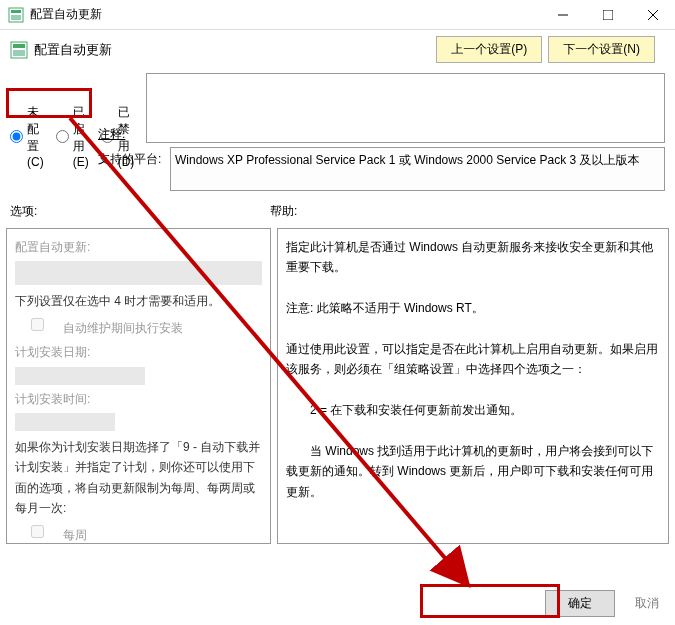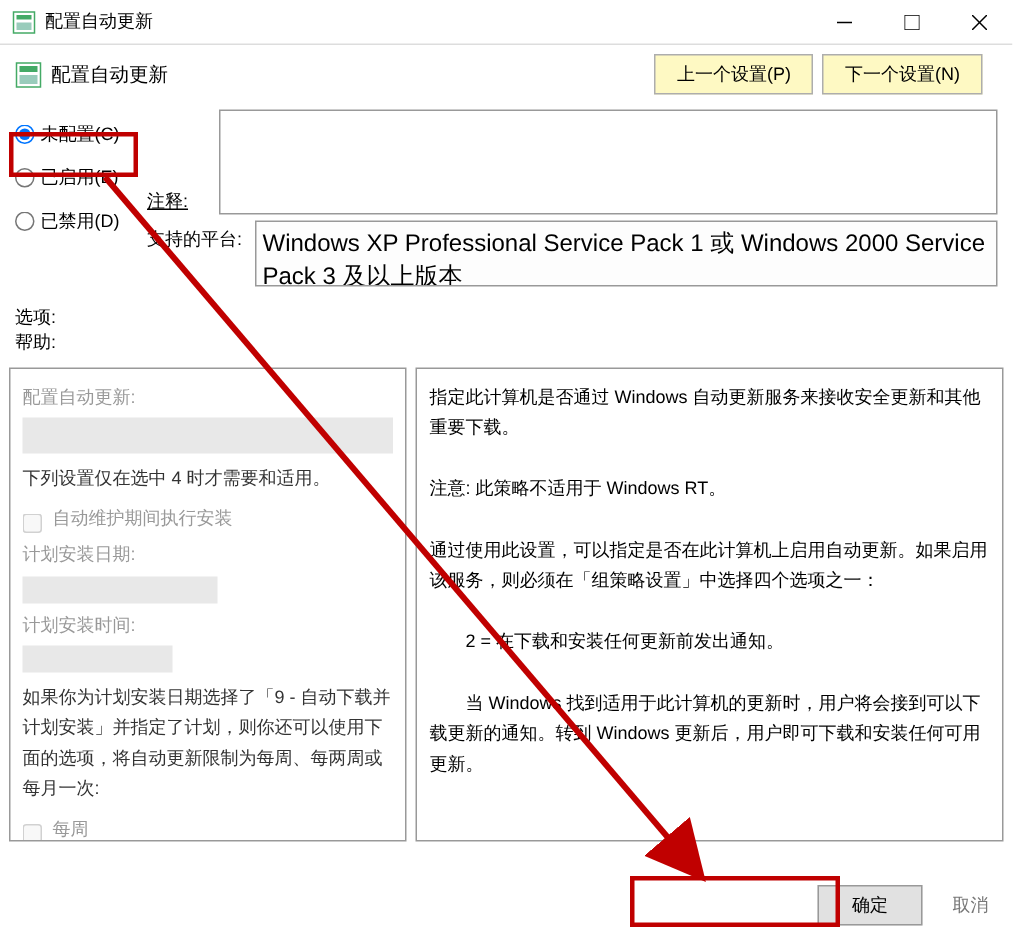--- a/index.html
+++ b/index.html
@@ -8,41 +8,41 @@
     .titlebar-icon { width: 16px; height: 16px; margin-right: 6px; }
     .titlebar-text { flex: 1; font-size: 12px; }
     .win-controls { display: flex; }
     .win-btn { width: 45px; height: 30px; display: flex; align-items: center; justify-content: center; font-size: 14px; }
     .header-row { display: flex; align-items: center; padding: 6px 10px; }
     .header-icon { width: 18px; height: 18px; margin-right: 6px; }
     .header-title { flex: 1; font-size: 13px; }
     .nav-buttons { display: flex; gap: 6px; margin-right: 10px; }
     .nav-btn { padding: 4px 14px; border: 1px solid #adadad; background: #fef9c3; font-size: 12px; cursor: pointer; }
     .config-area { display: flex; padding: 4px 10px 8px 10px; gap: 8px; }
-    .radio-col { width: 80px; display: flex; flex-direction: column; gap: 12px; padding-top: 8px; }
+    .radio-col { width: 80px; display: flex; flex-direction: row; gap: 12px; padding-top: 8px; }
     .radio-item { display: flex; align-items: center; gap: 4px; font-size: 12px; }
     .radio-item input { margin: 0; }
     .comment-col { flex: 1; display: flex; flex-direction: column; gap: 4px; }
     .comment-row { display: flex; gap: 8px; align-items: flex-end; text-decoration: underline; }
     .comment-row label { width: 40px; padding-top: 4px; }
     .comment-box { flex: 1; height: 70px; border: 1px solid #999; background: #fff; resize: none; font-family: inherit; }
     .platform-row { display: flex; gap: 8px; align-items: flex-start; }
     .platform-row label { width: 64px; padding-top: 4px; white-space: nowrap; }
-    .platform-box { flex: 1; height: 44px; border: 1px solid #999; background: #fdfdfd; padding: 4px; font-size: 16px; line-height: 1.4; overflow: hidden; }
-    .labels-row { display: flex; padding: 4px 10px; flex-direction: column; }
+    .platform-box { flex: 1; height: 44px; border: 1px solid #999; background: #fdfdfd; padding: 4px; font-size: 12px; line-height: 1.4; overflow: hidden; }
+    .labels-row { display: flex; padding: 4px 10px; }
     .labels-row .left { width: 260px; }
     .labels-row .right { flex: 1; }
     .panels-row { display: flex; padding: 4px 6px 0 6px; gap: 6px; height: 320px; }
     .panel { border: 1px solid #999; background: #fff; overflow: auto; padding: 8px; font-size: 12px; line-height: 1.7; }
     .left-panel { width: 265px; }
     .right-panel { flex: 1; }
     .disabled-block { background: #e8e8e8; color: #777; height: 24px; margin: 4px 0; }
     .opt-line { color: #333; margin: 6px 0; }
     .disabled-text { color: #999; }
-    .chk-line { display: flex; align-items: flex-end; gap: 7px; color: #999; margin: 4px 0; }
+    .chk-line { display: flex; align-items: flex-start; gap: 19px; color: #999; margin: 4px 16px; }
     .chk-line input { margin: 0; }
     .footer { position: absolute; bottom: 8px; right: 16px; display: flex; gap: 20px; align-items: center; }
     .footer-btn { padding: 4px 22px; border: 1px solid #999; background: #e1e1e1; font-size: 12px; cursor: pointer; }
     .red-box { position: absolute; border: 3px solid #c00000; pointer-events: none; }
     .arrow-layer { position: absolute; top: 0; left: 0; pointer-events: none; }
   </style>
 </head>
 <body>
 
 <div class="titlebar">

